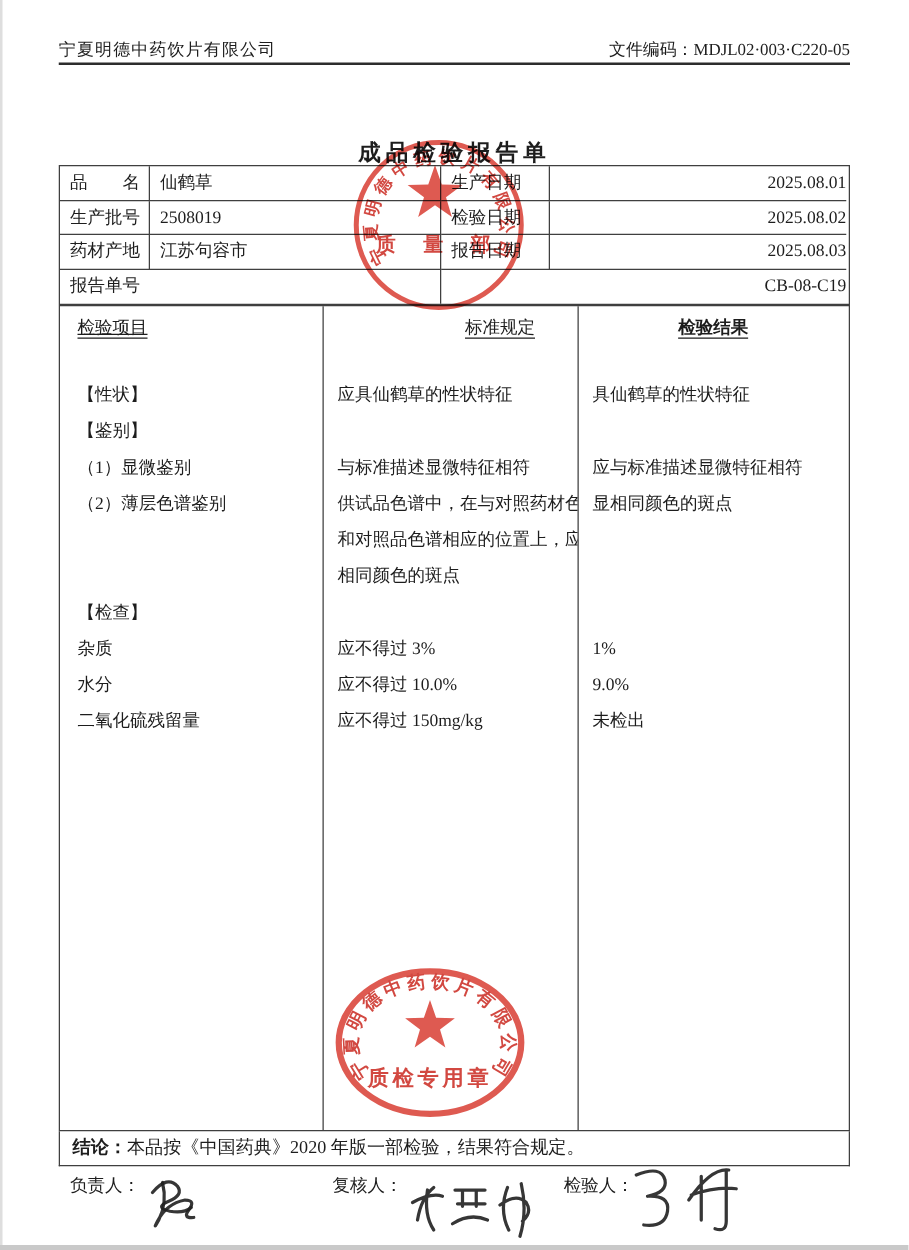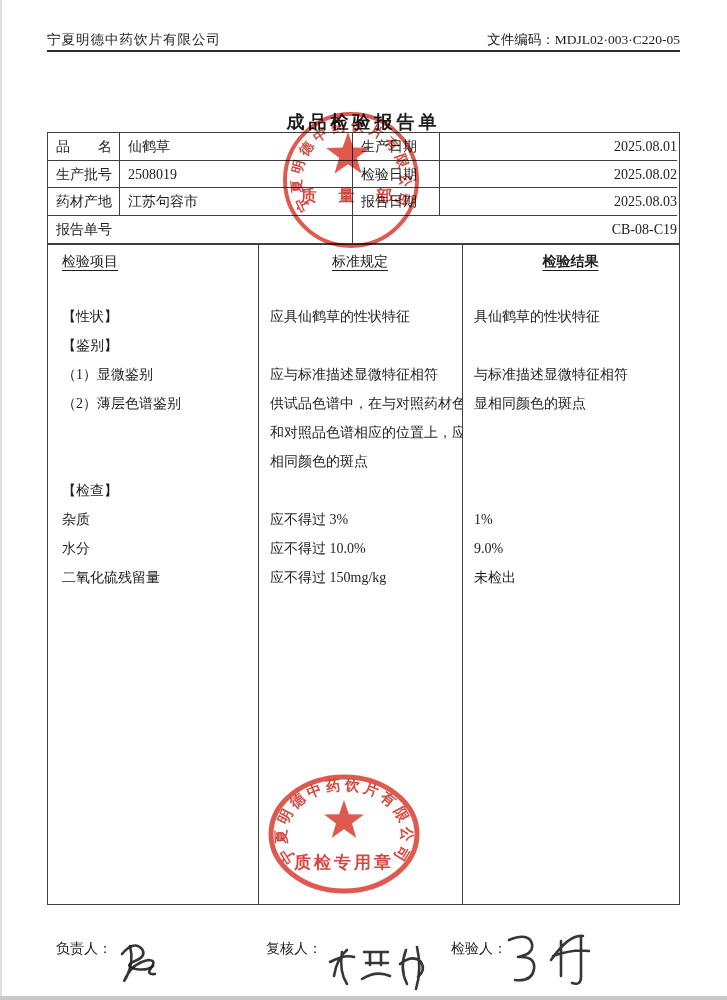--- a/index.html
+++ b/index.html
@@ -31,22 +31,22 @@
   .info .span2b{grid-column:3/5;}
   .jlabel{display:inline-block;}
 
   
   .main{position:absolute;left:47px;top:244px;width:633px;height:661px;
         border:1px solid #3f3f3f;box-sizing:border-box;}
   .vline{position:absolute;top:0;bottom:0;width:1px;background:#3f3f3f;}
   .vline.v1{left:210px;} .vline.v2{left:414px;}
   .mhead{position:absolute;top:8px;font-size:14px;}
   .mhead u{text-underline-offset:4px;}
-  .mh-item{left:14px;}
-  .mh-standard{left:210px;width:204px;text-align:center;}
+  .mh-item{left:14px;text-decoration:underline;}
+  .mh-standard{left:210px;width:204px;text-align:center;padding-left:40px;}
   .mh-result{left:414px;width:217px;text-align:center;font-weight:bold;}
   .rows{position:absolute;left:0;top:57px;width:631px;
         display:grid;grid-template-columns:210px 204px 217px;grid-auto-rows:29px;
         font-size:14px;}
   .rows .cell{line-height:29px;white-space:nowrap;overflow:hidden;}
   .rows .ci{padding-left:14px;}
   .rows .cs{padding-left:12px;}
   .rows .cr{padding-left:12px;}
 
   
@@ -109,22 +109,22 @@
     <div class="rows">
       <div class="cell ci">【性状】</div>
       <div class="cell cs">应具仙鹤草的性状特征</div>
       <div class="cell cr">具仙鹤草的性状特征</div>
 
       <div class="cell ci">【鉴别】</div>
       <div class="cell cs"></div>
       <div class="cell cr"></div>
 
       <div class="cell ci">（1）显微鉴别</div>
+      <div class="cell cr">与标准描述显微特征相符</div>
       <div class="cell cs">应与标准描述显微特征相符</div>
-      <div class="cell cr">与标准描述显微特征相符</div>
 
       <div class="cell ci">（2）薄层色谱鉴别</div>
       <div class="cell cs">供试品色谱中，在与对照药材色谱</div>
       <div class="cell cr">显相同颜色的斑点</div>
 
       <div class="cell ci"></div>
       <div class="cell cs">和对照品色谱相应的位置上，应显</div>
       <div class="cell cr"></div>
 
       <div class="cell ci"></div>
@@ -142,20 +142,23 @@
       <div class="cell ci">水分</div>
       <div class="cell cs">应不得过 10.0%</div>
       <div class="cell cr">9.0%</div>
 
       <div class="cell ci">二氧化硫残留量</div>
       <div class="cell cs">应不得过 150mg/kg</div>
       <div class="cell cr">未检出</div>
     </div>
   </div>
 
+  <div class="conclusion">
+    <b>结论：</b><span>本品按《中国药典》2020 年版一部检验，结果符合规定。</span>
+  </div>
 
   <div class="sig-label sl1">负责人：</div>
   <div class="sig-label sl2">复核人：</div>
   <div class="sig-label sl3">检验人：</div>
 
   <svg class="sig-svg" style="left:100px;top:936px;" width="90" height="56" viewBox="0 0 90 56">
     <path d="M22,18 q12,-14 20,-5 q5,7 -7,12 q-12,5 1,8 q11,2 17,-3"></path>
     <path d="M30,10 q4,16 -3,30 q-5,9 -1,1 q7,-14 22,-17 q9,0 3,8 q-5,7 4,6"></path>
   </svg>
   <svg class="sig-svg" style="left:320px;top:934px;" width="115" height="62" viewBox="0 0 115 62">

